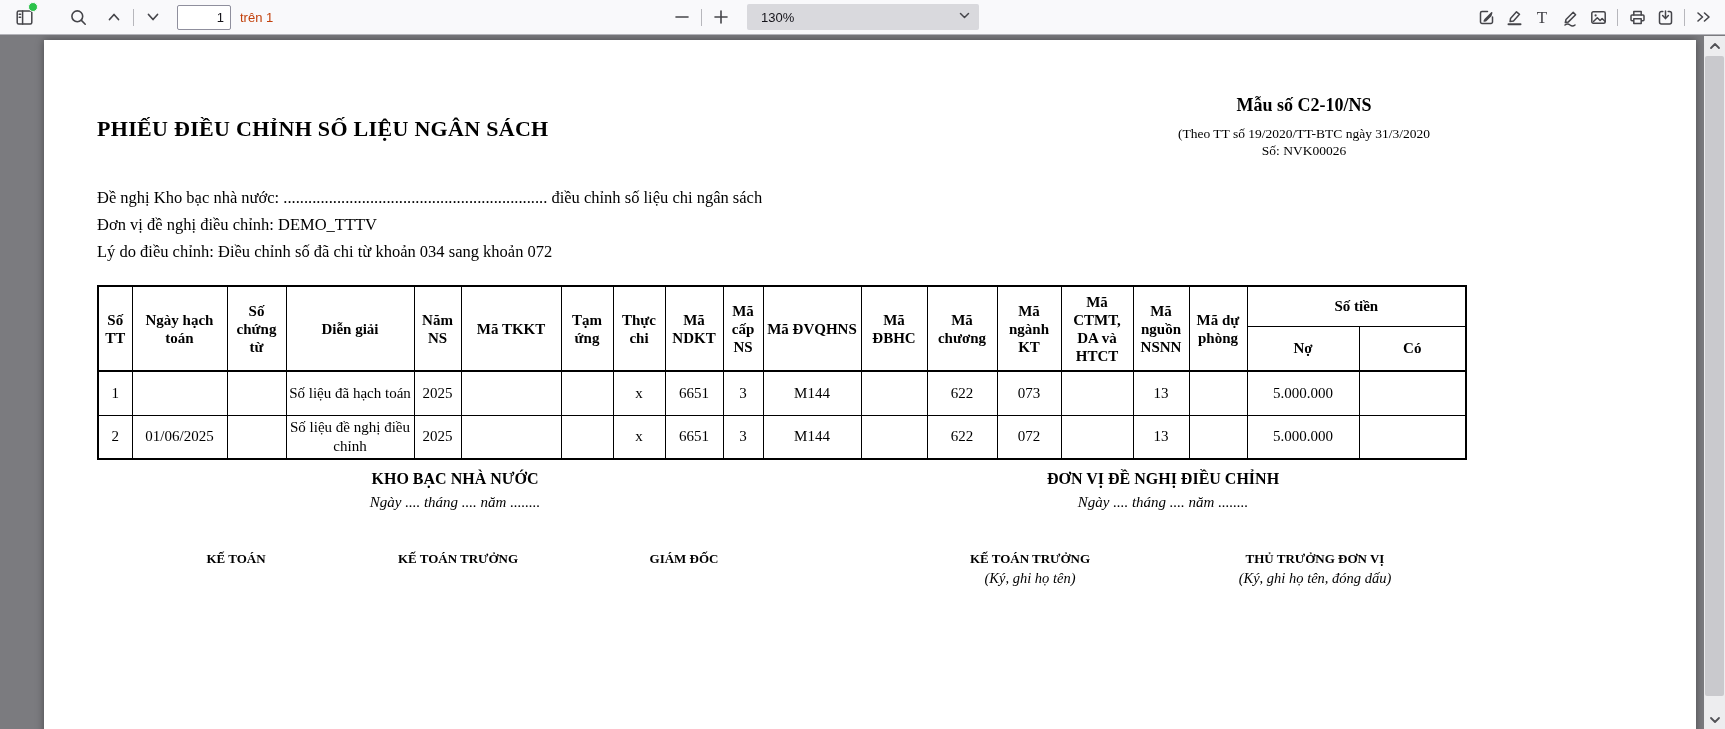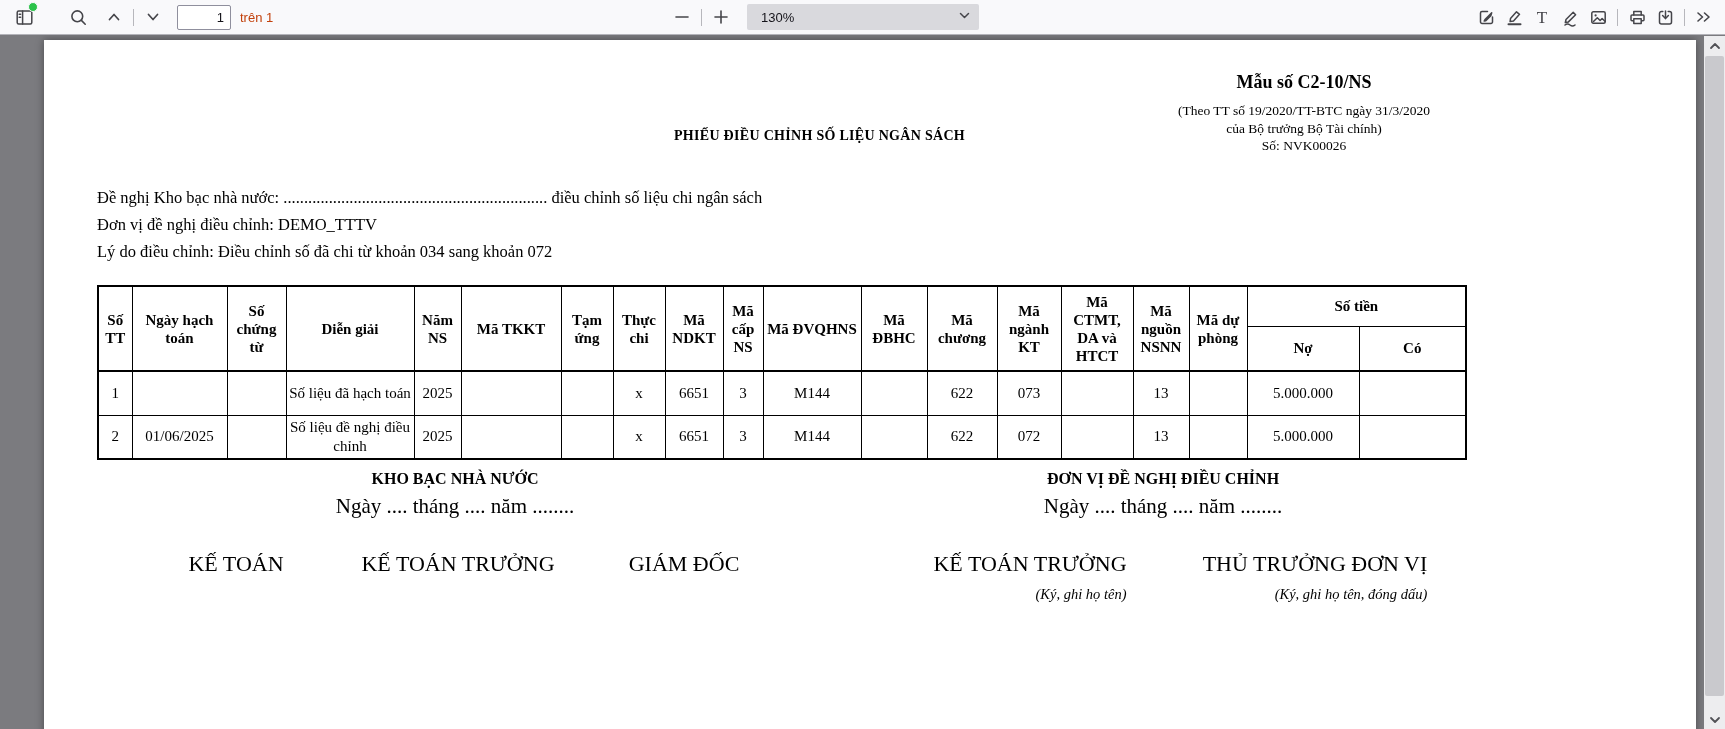--- a/index.html
+++ b/index.html
@@ -55,24 +55,24 @@
     background:#fff; box-shadow:0 0 8px rgba(0,0,0,0.4);
     font-family:"Liberation Serif", serif; color:#000;
   }
   .nowrite-box {
     position:absolute; left:49px; top:40px; width:157px; height:77px;
     border:2px solid #2b2b2b; display:flex; flex-direction:column;
     align-items:center; justify-content:center; font-size:16px; line-height:1.35;
     text-align:center;
   }
   .doc-title {
-    position:absolute; left:53px; top:88px; width:1445px; text-align:center;
-    font-size:14px; font-weight:bold; letter-spacing:0.3px;
-  }
-  .form-meta { position:absolute; left:1058px; top:32px; width:404px; text-align:center; }
+    position:absolute; left:53px; top:76px; width:1445px; 
+    font-size:22px; font-weight:bold; letter-spacing:0.3px;
+  }
+  .form-meta { position:absolute; left:1058px; top:55px; width:404px; text-align:center; }
   .form-code { font-size:18px; font-weight:bold; margin-bottom:9px; }
   .form-ref { font-size:13.5px; line-height:1.35; }
   .form-number { font-size:13.5px; }
 
   .info-lines { position:absolute; left:53px; top:144px; font-size:16.5px; line-height:27px; }
 
   
   .grid-wrap { position:absolute; left:53px; top:245px; }
   table.grid { border-collapse:collapse; table-layout:fixed; width:1368px; border:2px solid #000; }
   table.grid th, table.grid td { border:1px solid #000; overflow:hidden; }
@@ -84,24 +84,24 @@
   table.grid tbody tr td { border-top-width:2px; }
   table.grid tbody tr + tr td { border-top-width:1px; }
   td.cell-desc { text-align:left; padding-left:5px; line-height:1.25; }
   td.cell-amount { text-align:right; padding-right:6px; font-size:12.5px; }
   tr.hdr-top { height:40px; }
   tr.hdr-sub { height:45px; }
   tr.data-row { height:44px; }
 
   
   .signoff-title { position:absolute; font-size:16px; font-weight:bold; transform:translateX(-50%); white-space:nowrap; }
-  .signoff-date { position:absolute; font-size:21px; transform:translateX(-50%); white-space:nowrap; }
+  .signoff-date { position:absolute; font-size:15px; transform:translateX(-50%); white-space:nowrap;font-style:italic; }
   .role { position:absolute; transform:translateX(-50%); text-align:center; white-space:nowrap; }
-  .role-title { font-size:22px; font-weight:normal; }
-  .role-note { font-size:14.5px; font-style:italic; margin-top:9px;text-align:right; }
+  .role-title { font-size:13px; font-weight:bold; }
+  .role-note { font-size:14.5px; font-style:italic; margin-top:3px; }
 </style>
 </head>
 <body>
 
 <div class="toolbar">
   <div class="tb-group tb-left">
     <button class="tb-btn">
       <span>
         <svg width="19" height="19" viewBox="0 0 19 19" fill="none" stroke="#45454a" stroke-width="1.5" stroke-linecap="round">
           <rect x="2.2" y="3" width="14.6" height="13" rx="1.5"></rect>
@@ -249,21 +249,20 @@
 </div>
 
 <div class="page">
 
 
   <div class="doc-title">PHIẾU ĐIỀU CHỈNH SỐ LIỆU NGÂN SÁCH</div>
 
   <div class="form-meta">
     <div class="form-code">Mẫu số C2-10/NS</div>
     <div class="form-ref">(Theo TT số 19/2020/TT-BTC ngày 31/3/2020</div>
-    <div class="form-ref">của Bộ trưởng Bộ Tài chính)</div>
     <div class="form-number">Số: NVK00026</div>
   </div>
 
   <div class="info-lines">
     <div>Đề nghị Kho bạc nhà nước: ................................................................ điều chỉnh số liệu chi ngân sách</div>
     <div>Đơn vị đề nghị điều chỉnh: DEMO_TTTV</div>
     <div>Lý do điều chỉnh: Điều chỉnh số đã chi từ khoản 034 sang khoản 072</div>
   </div>
 
   <div class="grid-wrap">

